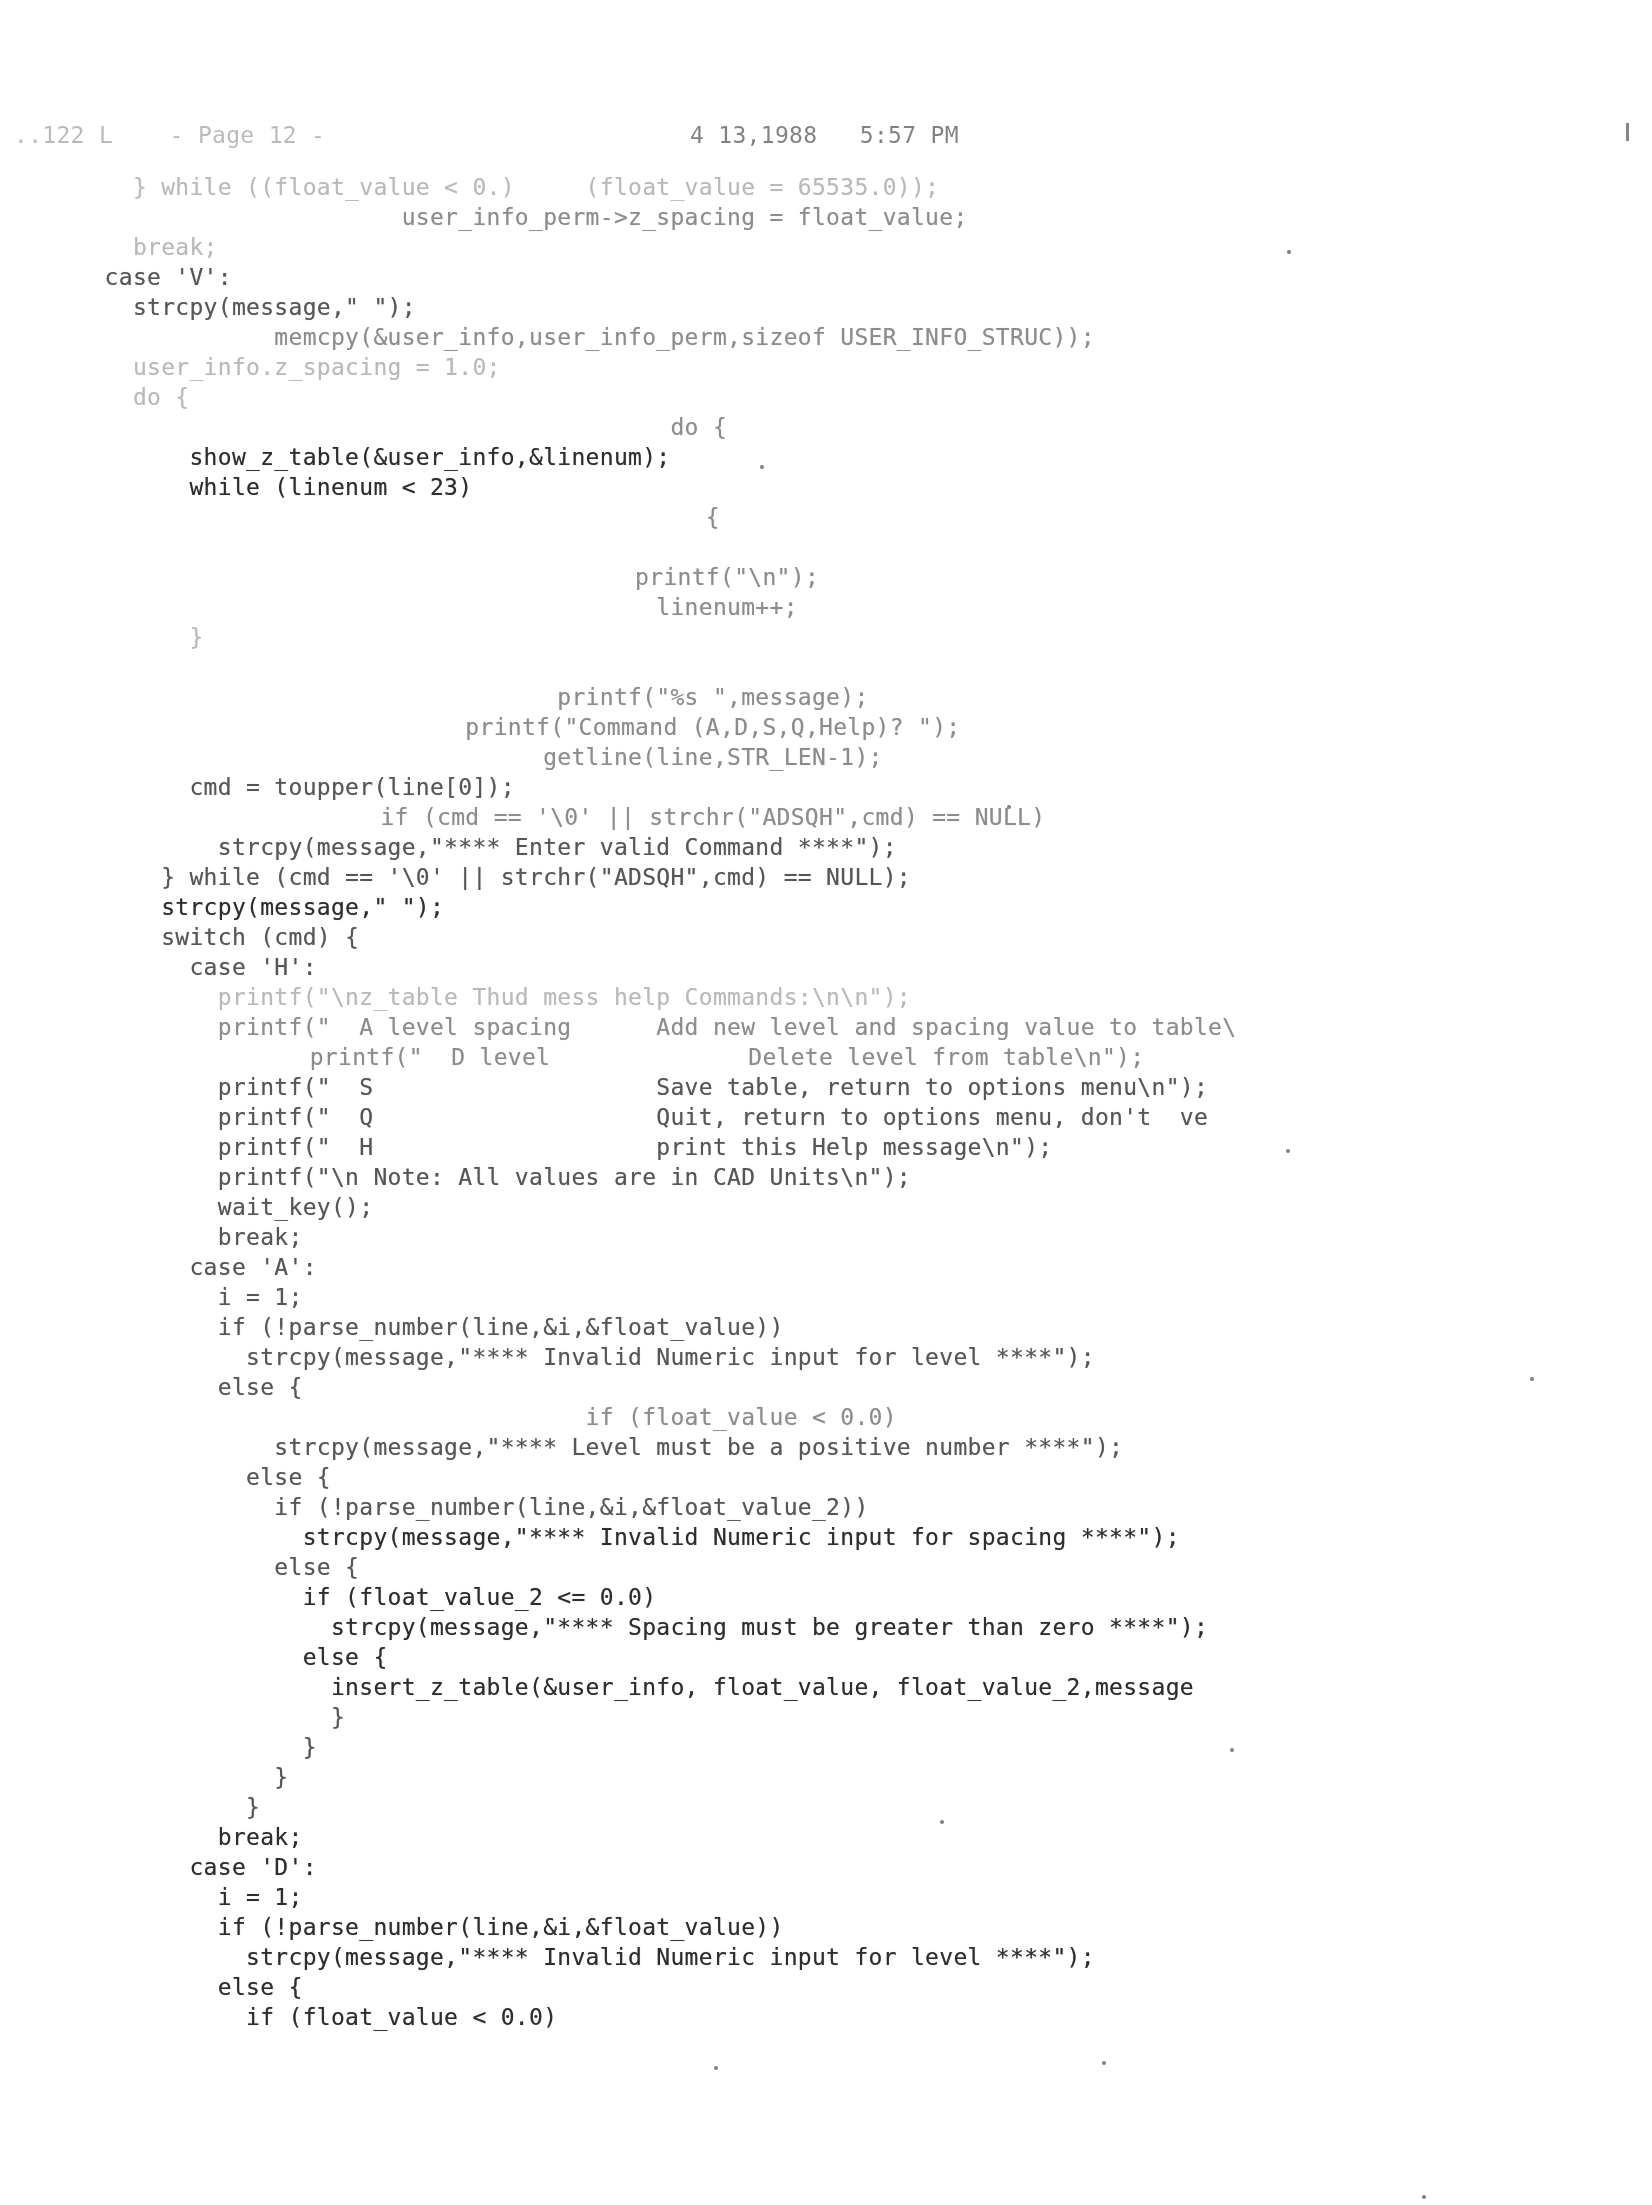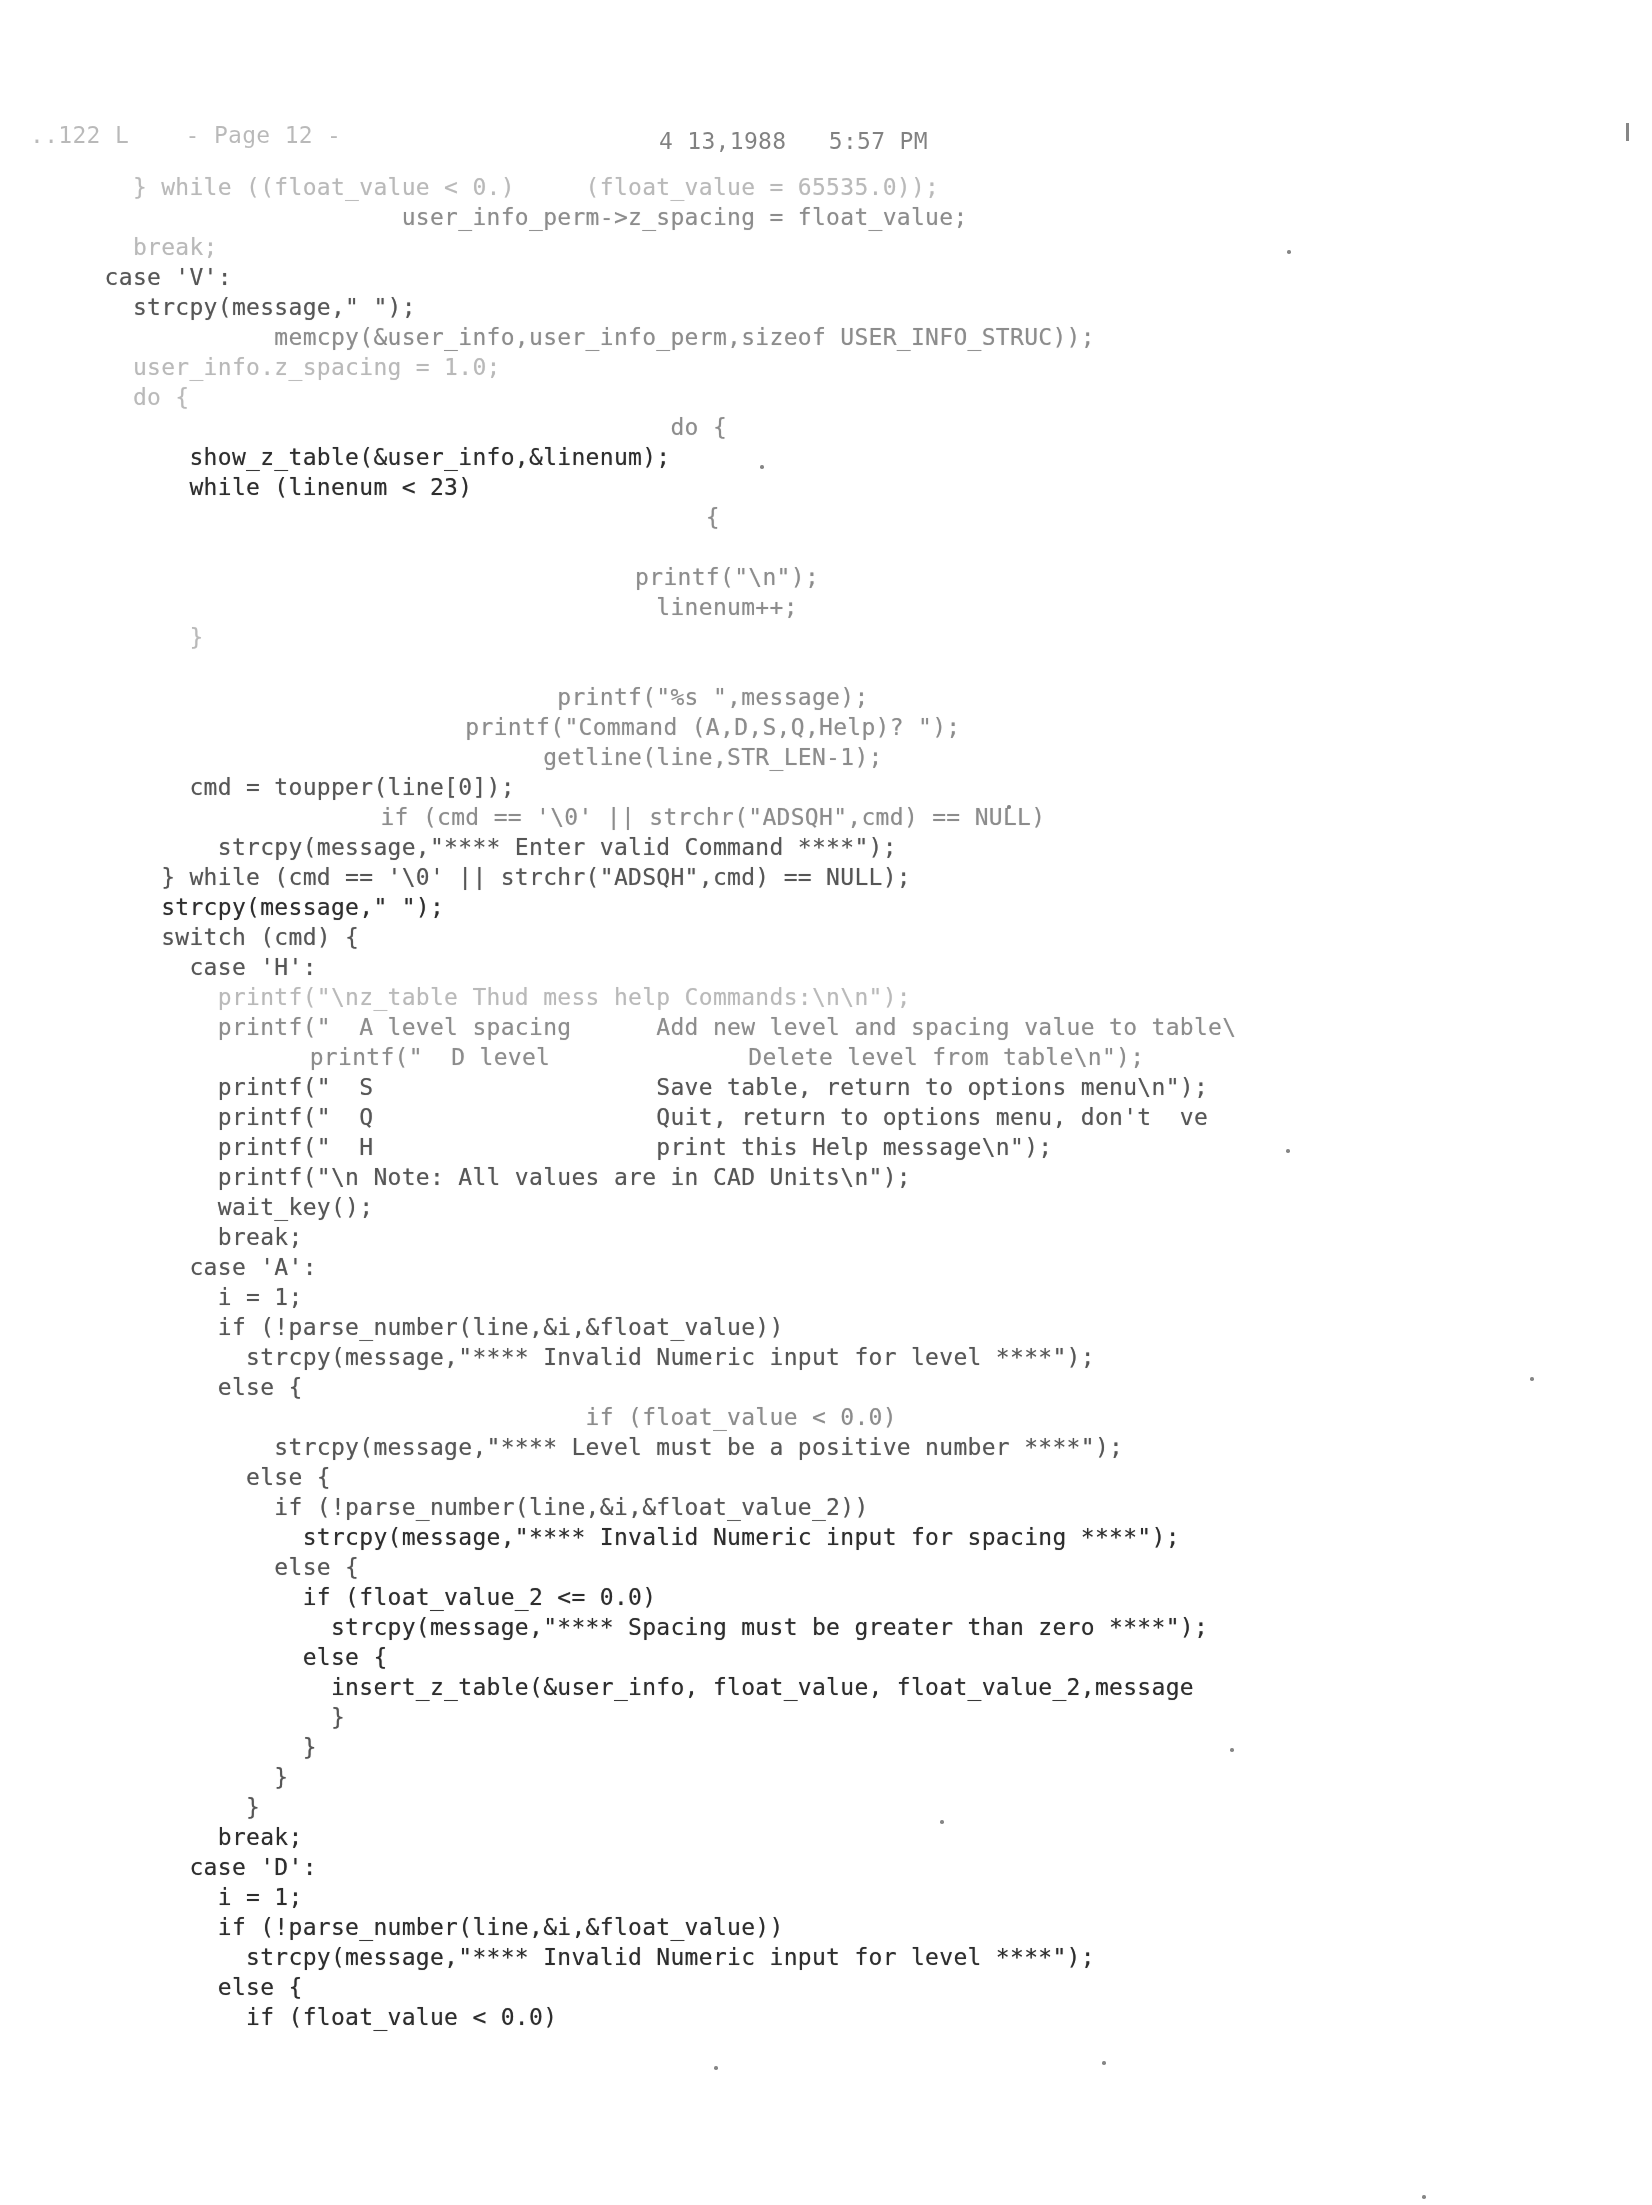--- a/index.html
+++ b/index.html
@@ -21,32 +21,31 @@
     top: 122px;
     left: 0;
     width: 100%;
     height: 33px;
     font-size: 23px;
     letter-spacing: 0.3px;
     white-space: pre;
   }
   .scan-header .hdr-left {
     position: absolute;
-    left: 30px;
+    left: 14px;
     top: 0;
     opacity: 0.30;
     filter: blur(0.5px);
   }
   .scan-header .hdr-right {
     position: absolute;
-    left: 659px;
+    left: 690px;
     top: 0;
     opacity: 0.55;
     filter: blur(0.3px);
-    margin-top: 6px;
   }
   .code-listing {
     position: absolute;
     top: 172px;
     left: 48px;
     font-size: 23px;
     line-height: 30px;
     letter-spacing: 0.3px;
     white-space: pre;
   }

